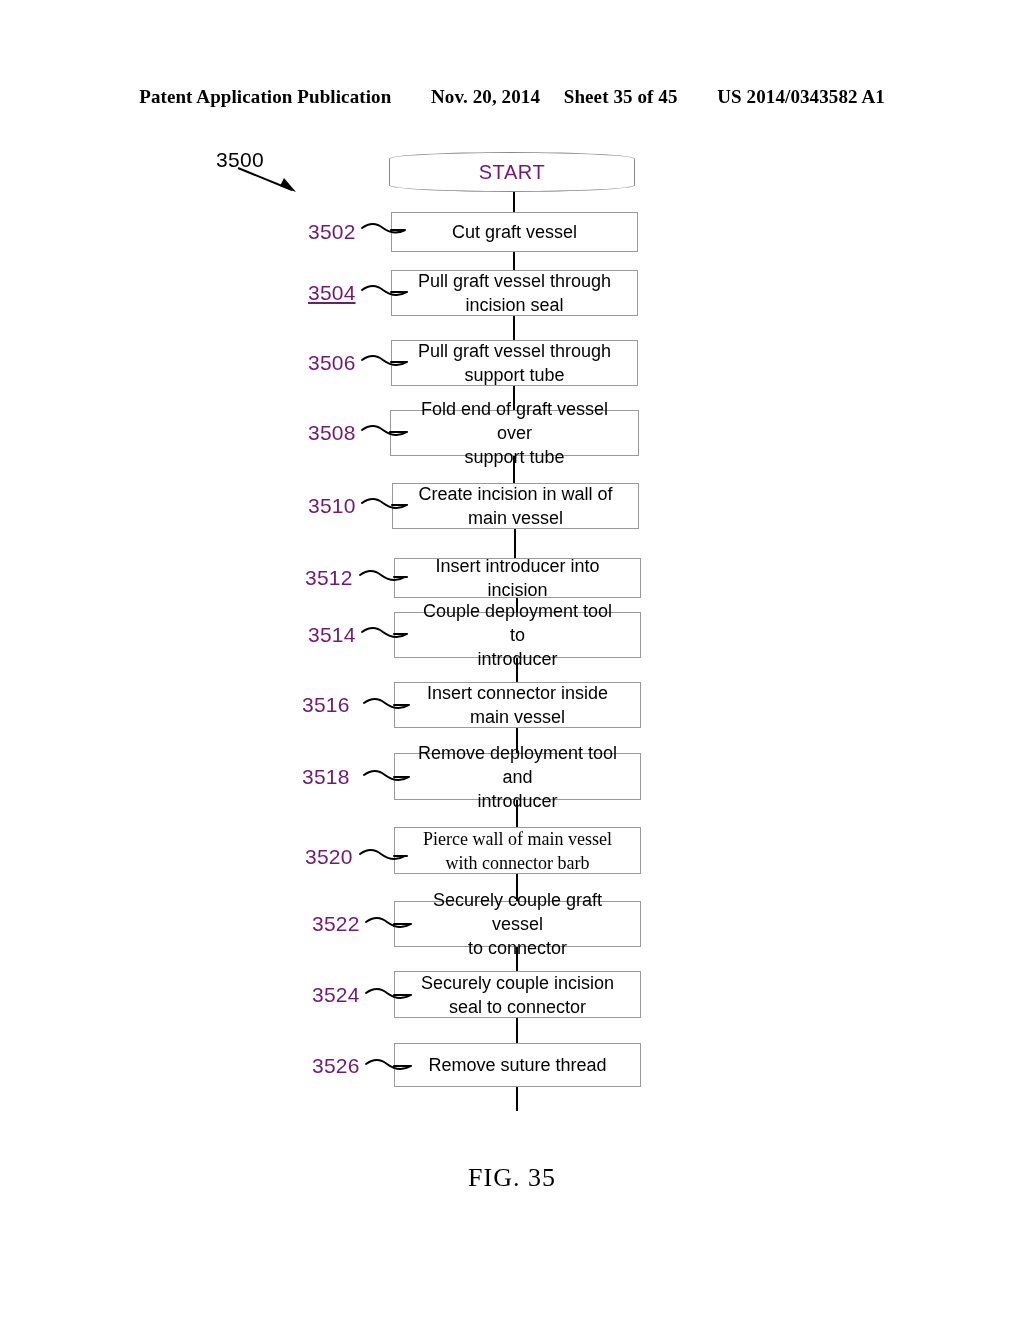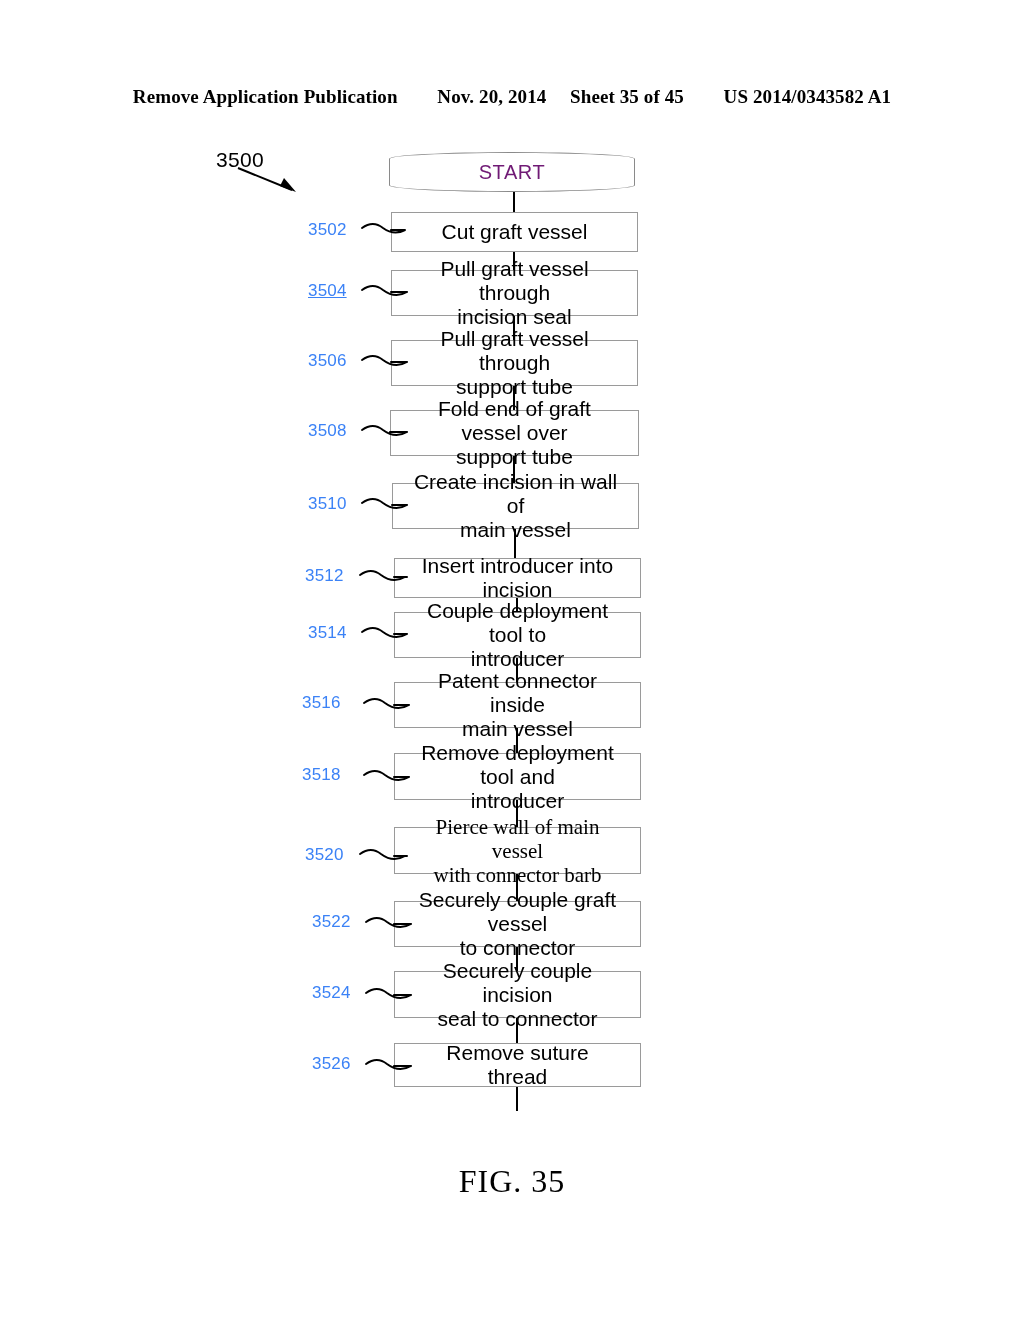--- a/index.html
+++ b/index.html
@@ -61,77 +61,77 @@
   
   .pbox {
     position: absolute;
     box-sizing: border-box;
     border: 1.4px solid #9a9a9a;
     background: #ffffff;
     display: flex;
     align-items: center;
     justify-content: center;
     text-align: center;
-    font-size: 21px;
+    font-size: 18px;
     line-height: 24px;
     color: #000;
     padding: 0 19px;
   }
   .pbox .ptext { display: block; width: 100%; white-space: pre-line; }
 
   
   .vline {
     position: absolute;
     width: 0;
     border-left: 2px solid #000;
   }
 
   
   .refnum {
     position: absolute;
-    font-size: 17px;
-    color: #3b82f6;
+    font-size: 21px;
+    color: #701a75;
     white-space: nowrap;
     letter-spacing: 0.2px;
   }
 
   
   #leaders {
     position: absolute;
     left: 0; top: 0;
     width: 1024px; height: 1320px;
     pointer-events: none;
   }
 
   
   #fig-caption {
     position: absolute;
     top: 1163px;
     left: 0;
     width: 1024px;
     text-align: center;
     font-family: "Liberation Serif", serif;
-    font-size: 32px;
+    font-size: 26px;
     letter-spacing: 1px;
   }
 
   
   #callout-3500 {
     position: absolute;
     left: 216px;
     top: 148px;
     font-size: 21px;
     letter-spacing: 0.3px;
   }
 </style>
 </head>
 <body>
 
 <div id="page-header">
-  <span class="hdr-seg">Remove Application Publication</span>
+  <span class="hdr-seg">Patent Application Publication</span>
   <span class="gap-a"></span>
   <span class="hdr-seg">Nov. 20, 2014</span>
   <span class="gap-b"></span>
   <span class="hdr-seg">Sheet 35 of 45</span>
   <span class="gap-c"></span>
   <span class="hdr-seg">US 2014/0343582 A1</span>
 </div>
 
 <div id="flowchart">
 
@@ -168,21 +168,21 @@
   <div class="pbox" style="left:394px; top:558px; width:247px; height:40px;">
     <span class="ptext">Insert introducer into incision</span>
   </div>
 
   <div class="pbox" style="left:394px; top:612px; width:247px; height:46px;">
     <span class="ptext">Couple deployment tool to
 introducer</span>
   </div>
 
   <div class="pbox" style="left:394px; top:682px; width:247px; height:46px;">
-    <span class="ptext">Patent connector inside
+    <span class="ptext">Insert connector inside
 main vessel</span>
   </div>
 
   <div class="pbox" style="left:394px; top:753px; width:247px; height:47px;">
     <span class="ptext">Remove deployment tool and
 introducer</span>
   </div>
 
   <div class="pbox" style="left:394px; top:827px; width:247px; height:47px;font-family:Liberation Serif, serif;">
     <span class="ptext">Pierce wall of main vessel

